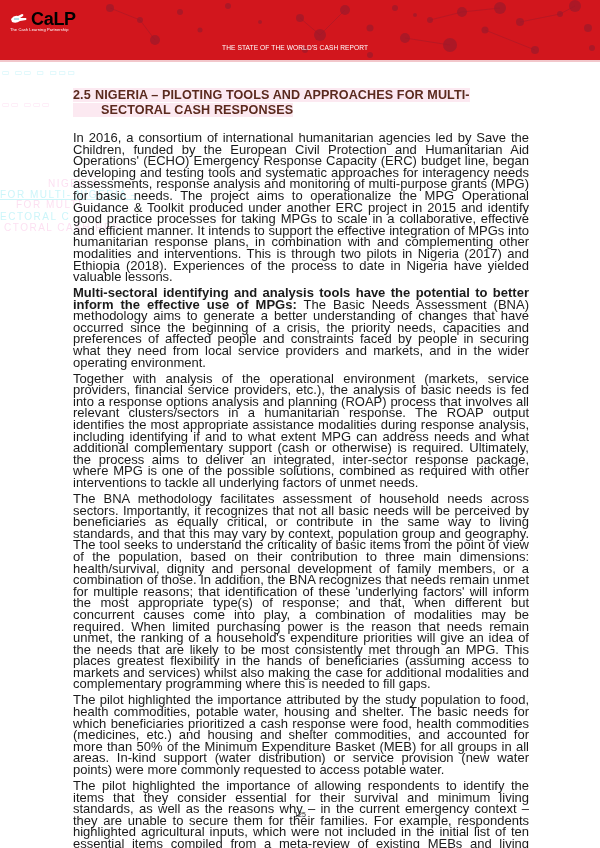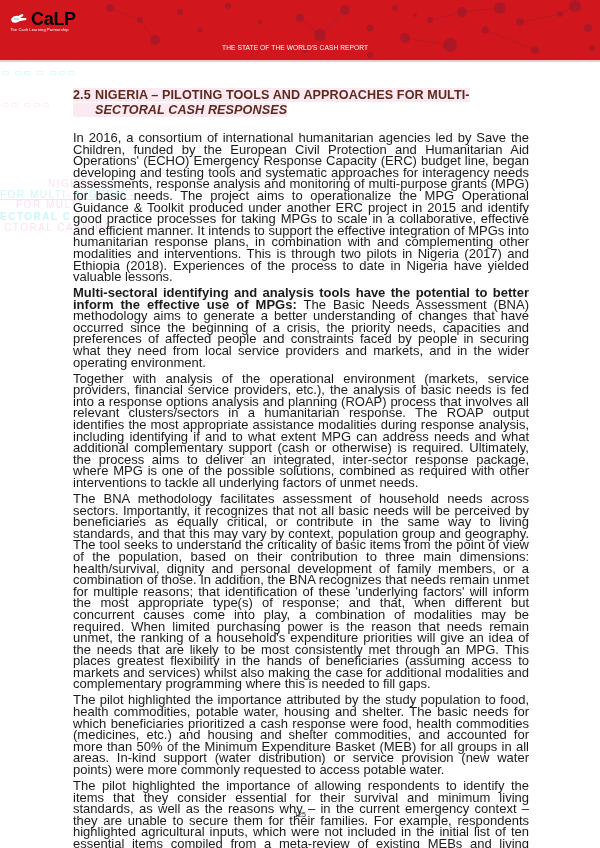--- a/index.html
+++ b/index.html
@@ -34,21 +34,21 @@
     .ghost.c { color: #6fe3f0; }
     .ghost.p { color: #f7a7d9; }
 
     
     .heading {
       position: absolute; left: 73px; top: 88px; width: 440px;
       color: #5a2a1e; font-size: 12.6px; line-height: 15px; letter-spacing: 0.1px;
     }
     .heading .hl { background: rgba(250, 215, 230, 0.55); }
     .heading .num { display: inline-block; width: 22px; }
-    .heading .l2 { padding-left: 22px; font-style: italic; }
+    .heading .l2 { padding-left: 28px; }
 
     
     .body {
       position: absolute; left: 73px; top: 132px; width: 456px;
       font-size: 13px; line-height: 11.6px; text-align: justify; color: #1a1a1a;
     }
     .body p { margin-bottom: 4.4px; }
     .body .lead { font-weight: bold; }
 
     .page-num {
@@ -117,21 +117,21 @@
 
   <div class="report-title">THE STATE OF THE WORLD'S CASH REPORT</div>
   <div class="rule"></div>
 </div>
 
 <div class="ghost c" style="left:2px; top:68px; font-size:8px;">▭ ▭▭ ▭ ▭▭▭</div>
 <div class="ghost p" style="left:2px; top:100px; font-size:8px;">▭▭ ▭▭▭</div>
 <div class="ghost p" style="left:8px; top:178px;margin-left:40px;">NIGERIA</div>
 <div class="ghost c" style="left:0px; top:189px;text-decoration:underline;">FOR MULTI-  NIGERIA –</div>
 <div class="ghost p" style="left:16px; top:199px;">FOR MULTI-</div>
-<div class="ghost c" style="left:0px; top:211px;font-weight:bold;">ECTORAL C</div>
+<div class="ghost c" style="left:0px; top:211px;">ECTORAL C</div>
 <div class="ghost p" style="left:4px; top:222px;">CTORAL CASH RES</div>
 
 <h2 class="heading">
   <span class="hl"><span class="num">2.5</span><span>NIGERIA – PILOTING TOOLS AND APPROACHES FOR MULTI-</span></span><br>
   <span class="hl l2">SECTORAL CASH RESPONSES</span>
 </h2>
 
 <div class="body">
   <p>
     <span>In 2016, a consortium of international humanitarian agencies led by Save the Children, funded by the European Civil Protection and Humanitarian Aid Operations' (ECHO) Emergency Response Capacity (ERC) budget line, began developing and testing tools and systematic approaches for interagency needs assessments, response analysis and monitoring of multi-purpose grants (MPG) for basic needs. The project aims to operationalize the MPG Operational Guidance &amp; Toolkit produced under another ERC project in 2015 and identify good practice processes for taking MPGs to scale in a collaborative, effective and efficient manner. It intends to support the effective integration of MPGs into humanitarian response plans, in combination with and complementing other modalities and interventions. This is through two pilots in Nigeria (2017) and Ethiopia (2018). Experiences of the process to date in Nigeria have yielded valuable lessons.</span>

